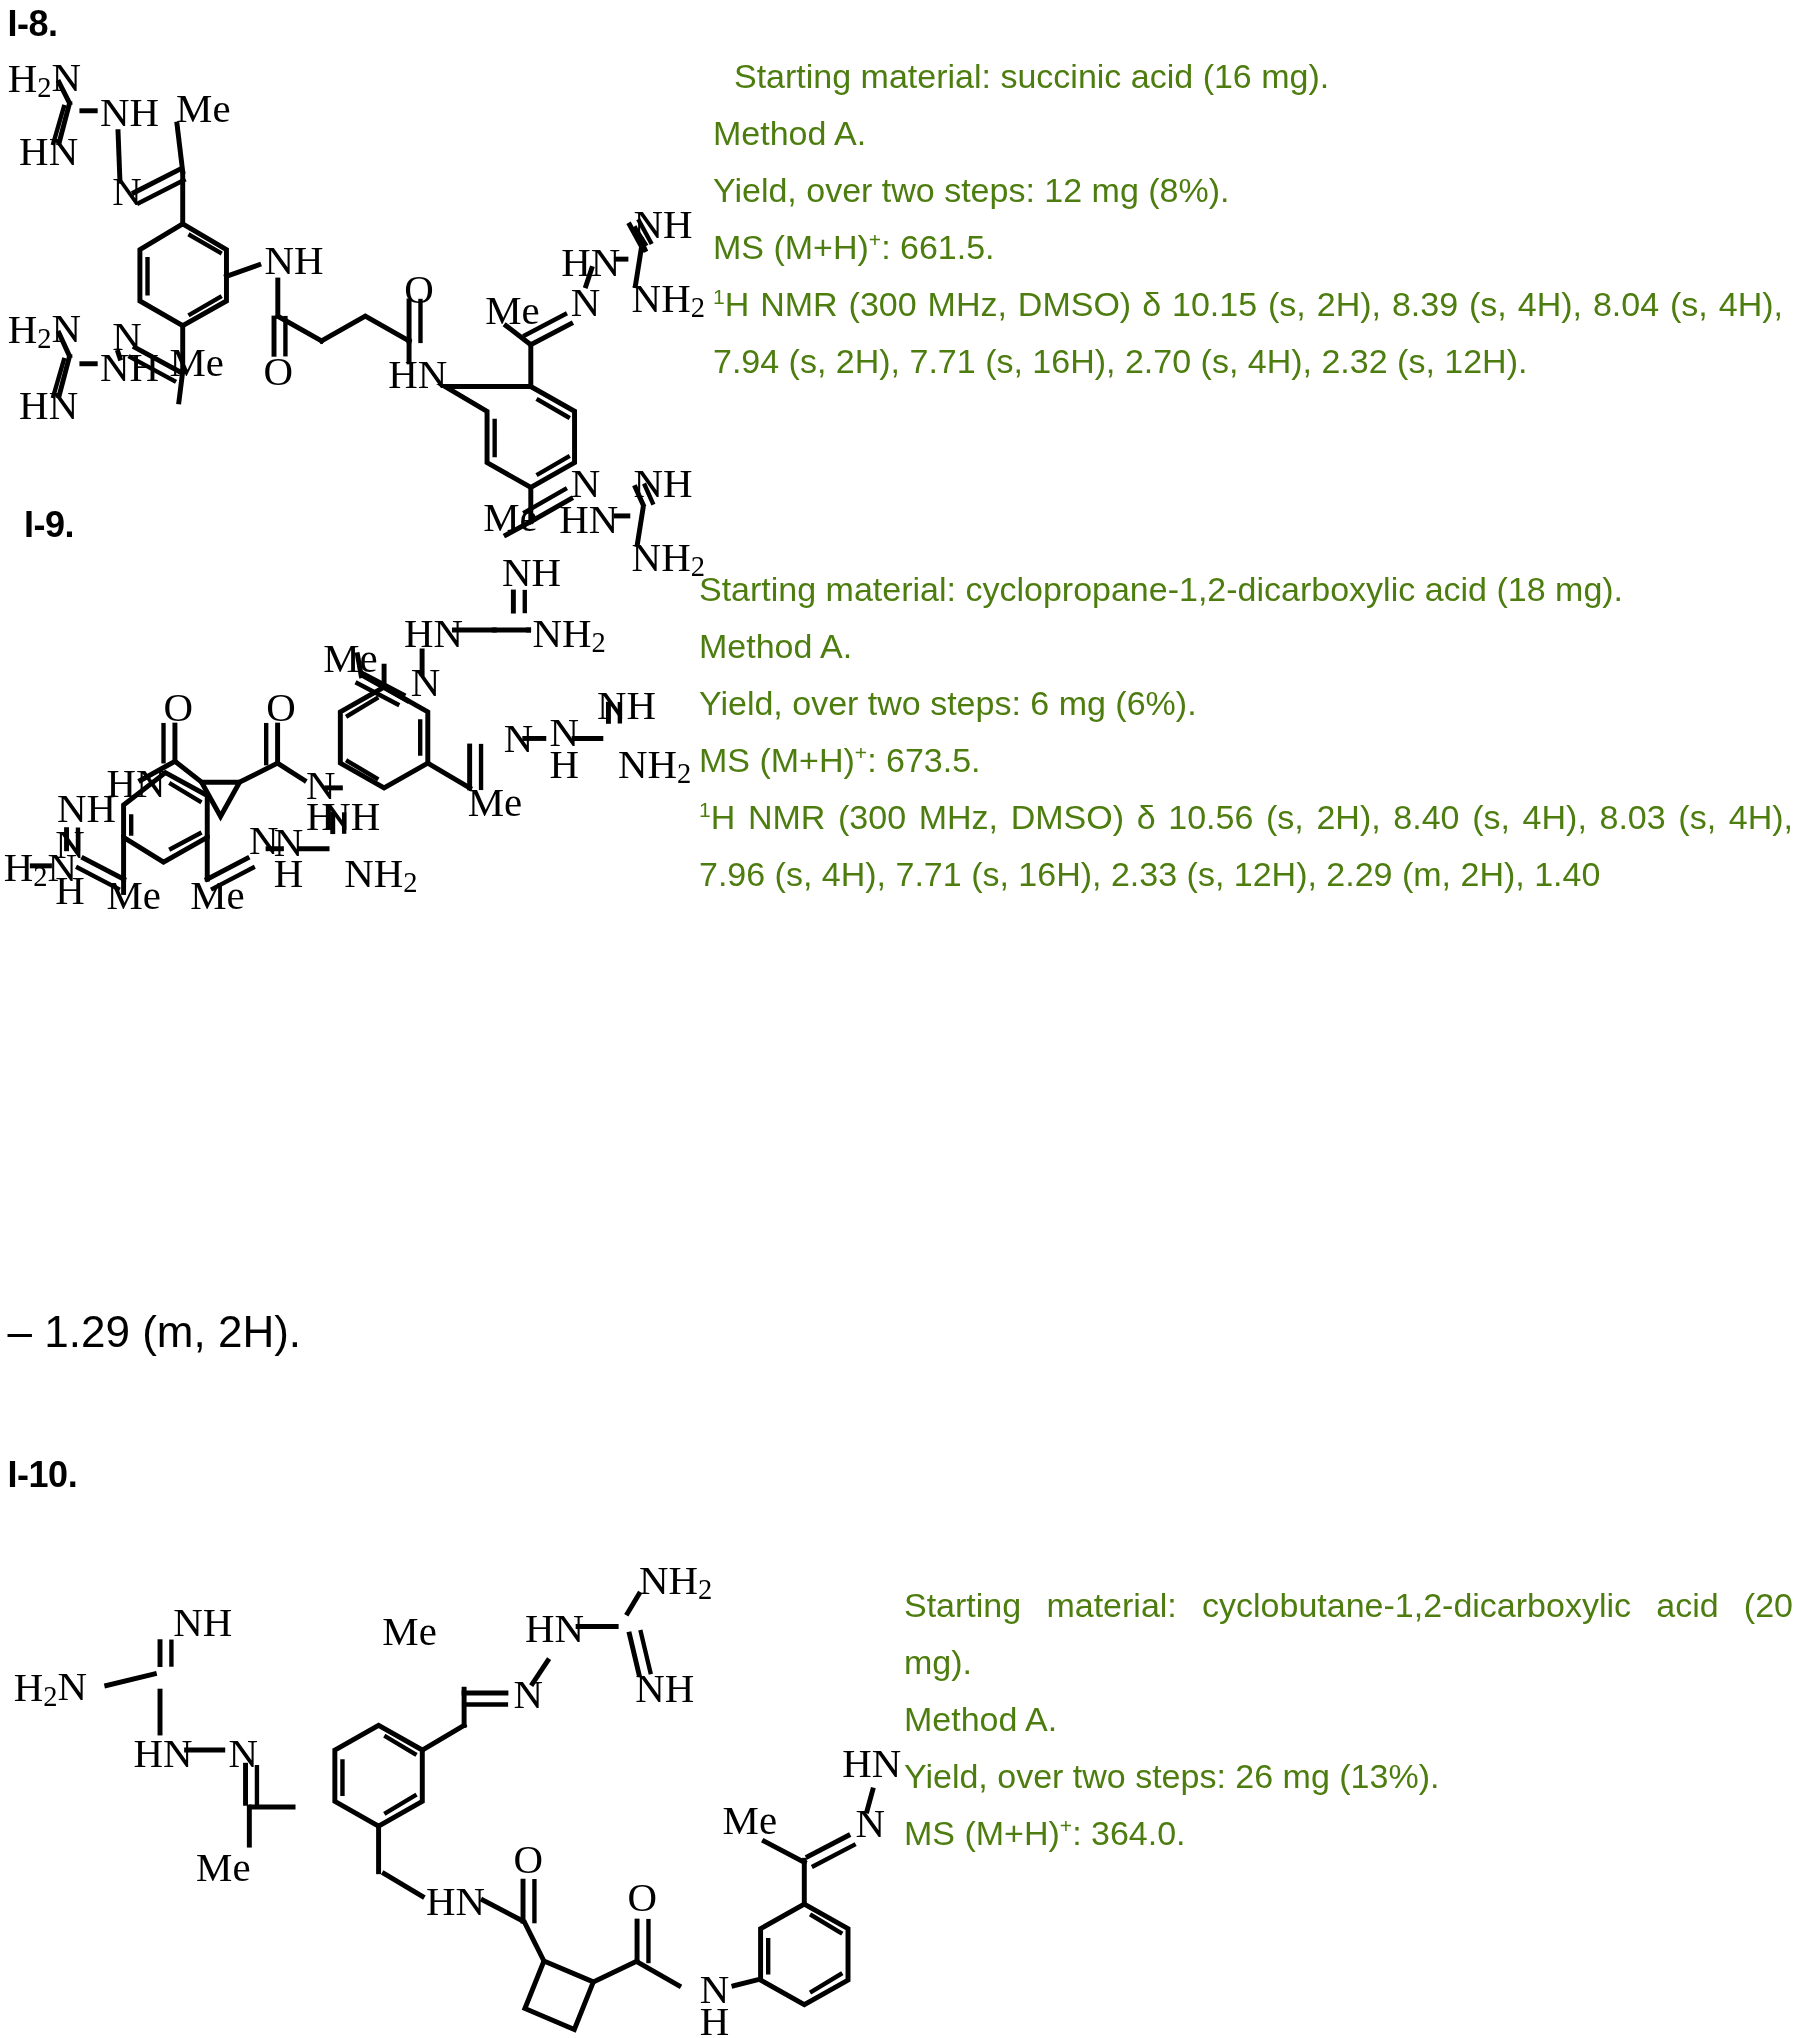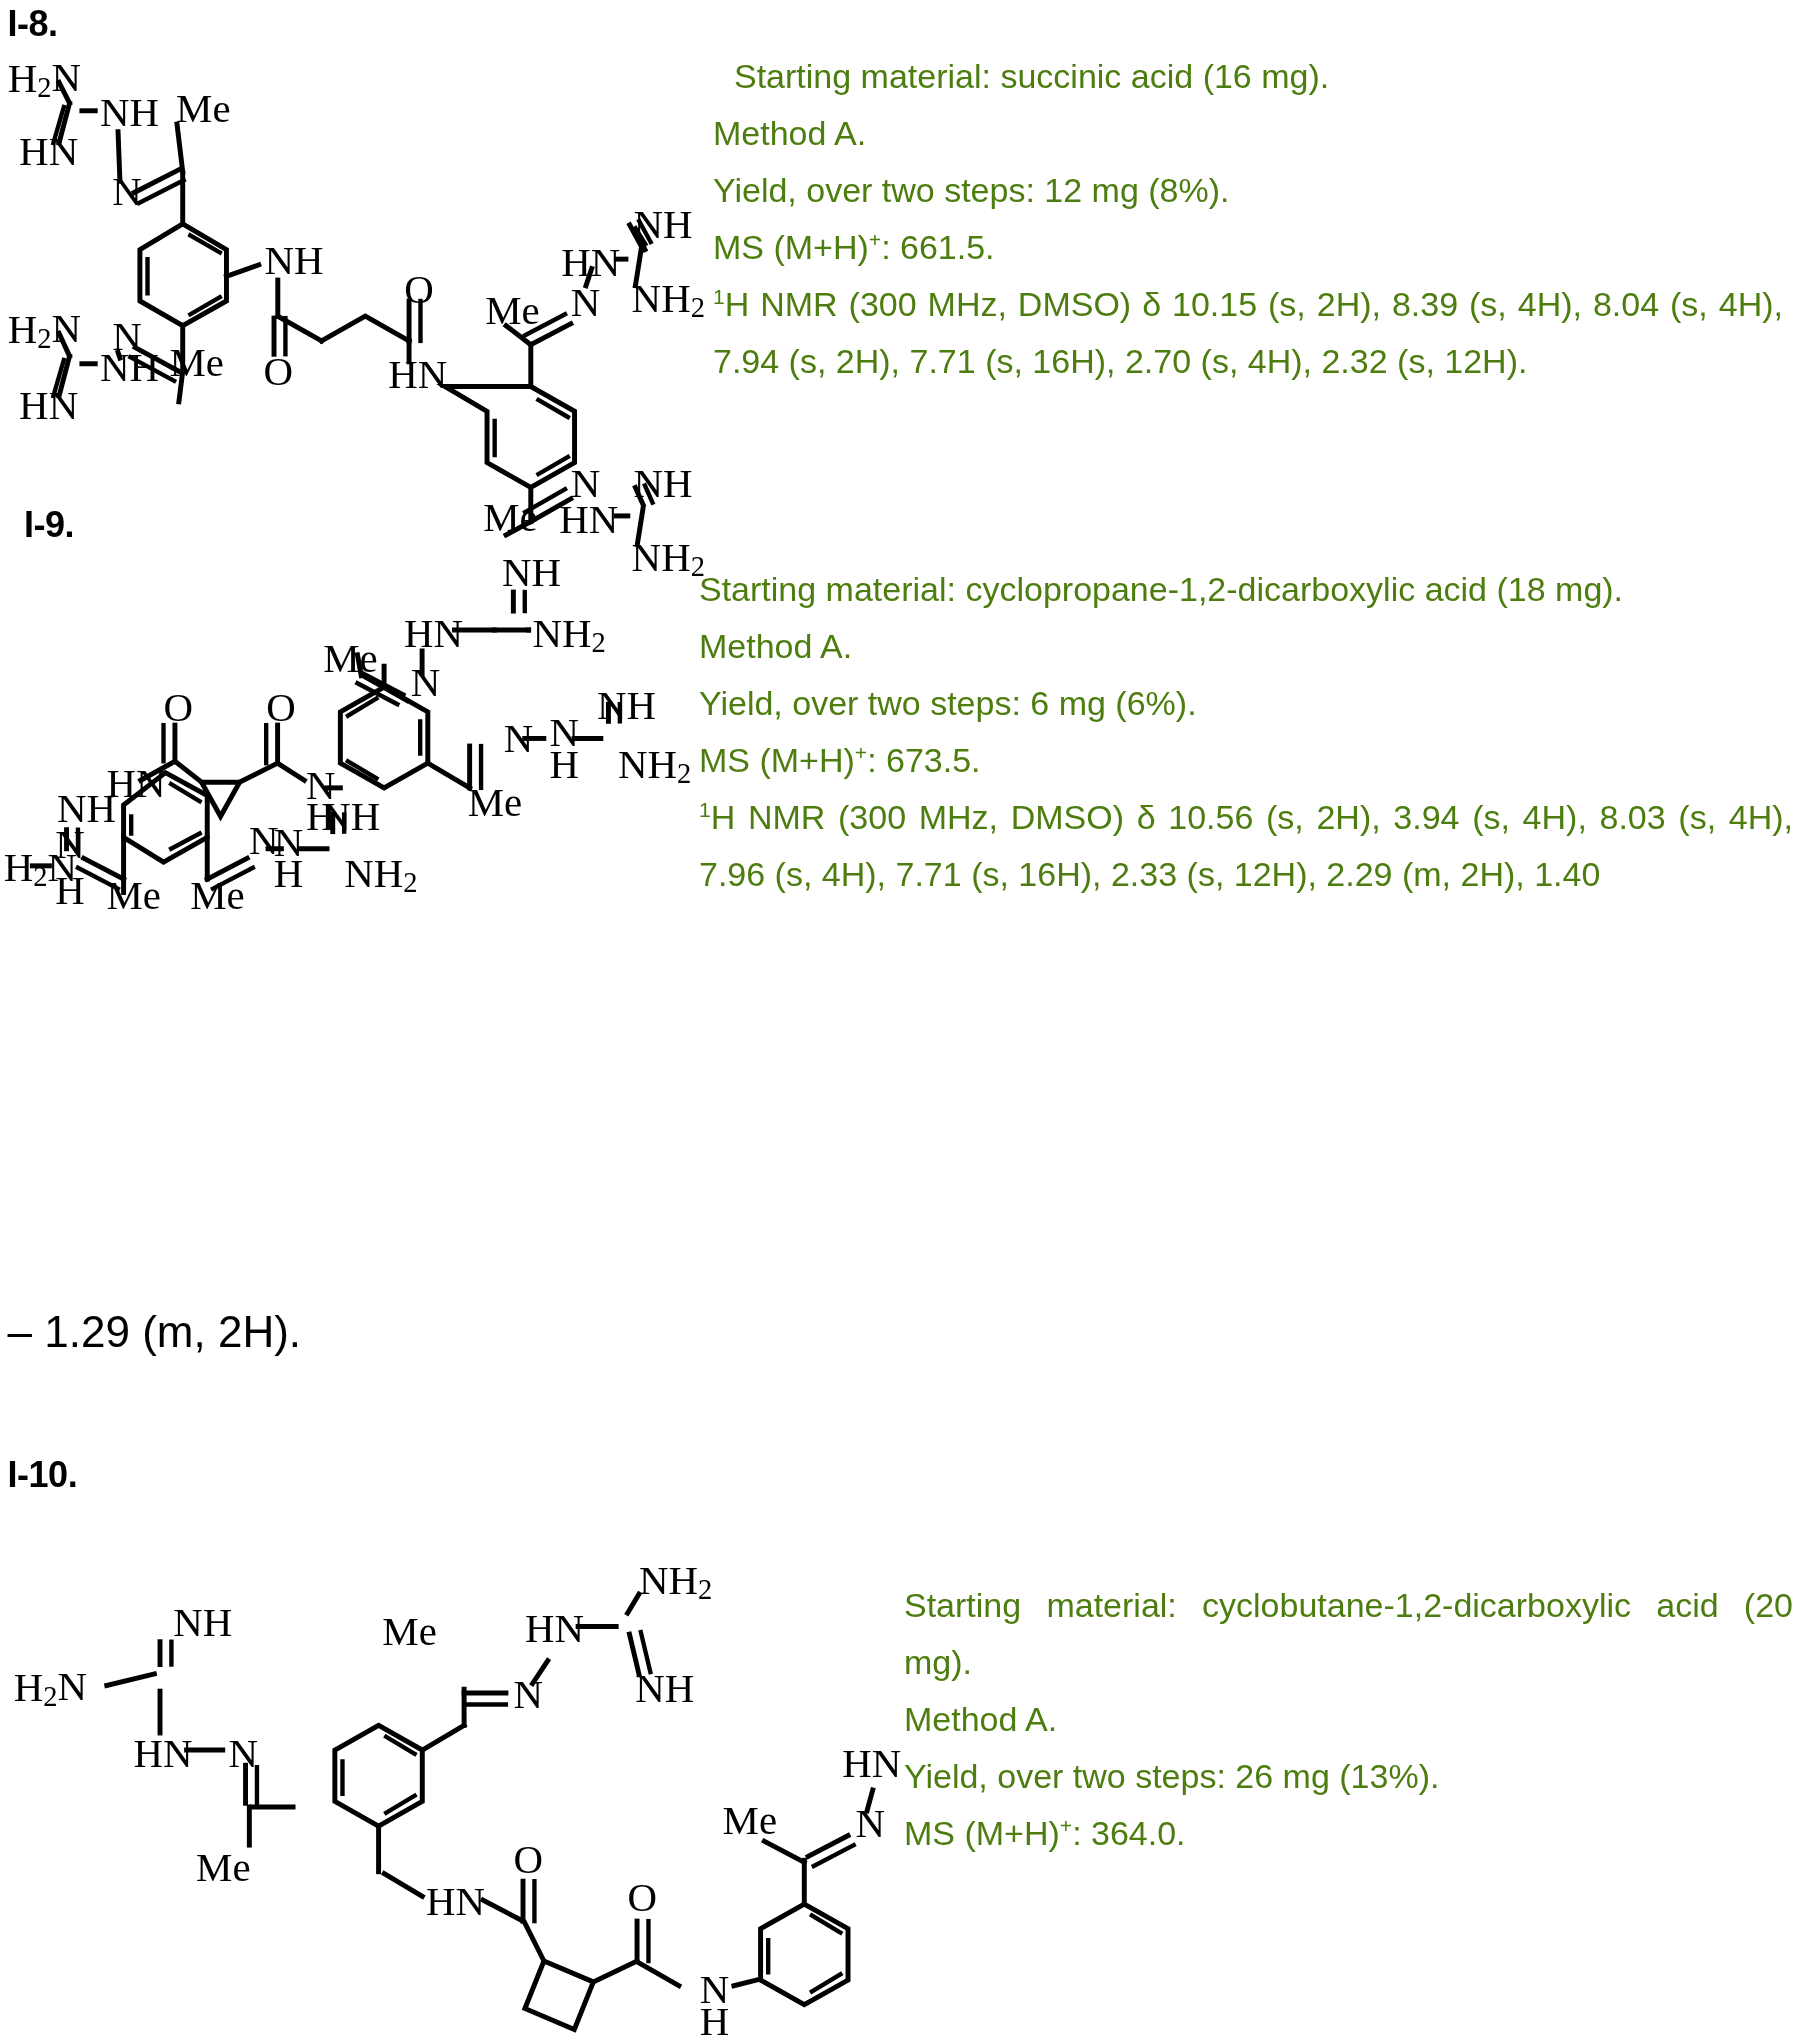--- a/index.html
+++ b/index.html
@@ -262,21 +262,21 @@
       <path class="bond" d="M350 294 L350 276"></path>
       <path class="bond-thin" d="M362 294 L362 276"></path>
     </svg>
   </div>
 
   <div class="text-col" style="left:699px; top:561px; width:1094px;">
     <p class="just-all">Starting material: cyclopropane-1,2-dicarboxylic acid (18 mg).</p>
     <p>Method A.</p>
     <p>Yield, over two steps: 6 mg (6%).</p>
     <p><span>MS (M+H)</span><sup>+</sup><span>: 673.5.</span></p>
-    <p class="just-all"><sup>1</sup><span>H NMR (300 MHz, DMSO) δ 10.56 (s, 2H), 3.94 (s, 4H), 8.03 (s, 4H), 7.96 (s, 4H), 7.71 (s, 16H), 2.33 (s, 12H), 2.29 (m, 2H), 1.40</span></p>
+    <p class="just-all"><sup>1</sup><span>H NMR (300 MHz, DMSO) δ 10.56 (s, 2H), 8.40 (s, 4H), 8.03 (s, 4H), 7.96 (s, 4H), 7.71 (s, 16H), 2.33 (s, 12H), 2.29 (m, 2H), 1.40</span></p>
   </div>
 
   <div class="continuation" style="left:7.6px; top:1303px;">– 1.29 (m, 2H).</div>
 
   <div class="entry-label" style="left:7.6px; top:1457px;">I-10.</div>
 
   <div class="structure" style="left:0px; top:1522px; width:913px; height:516px;">
     <svg width="913" height="516" viewBox="0 0 960 543">
 
       <text class="atom" x="182" y="110">NH</text>

